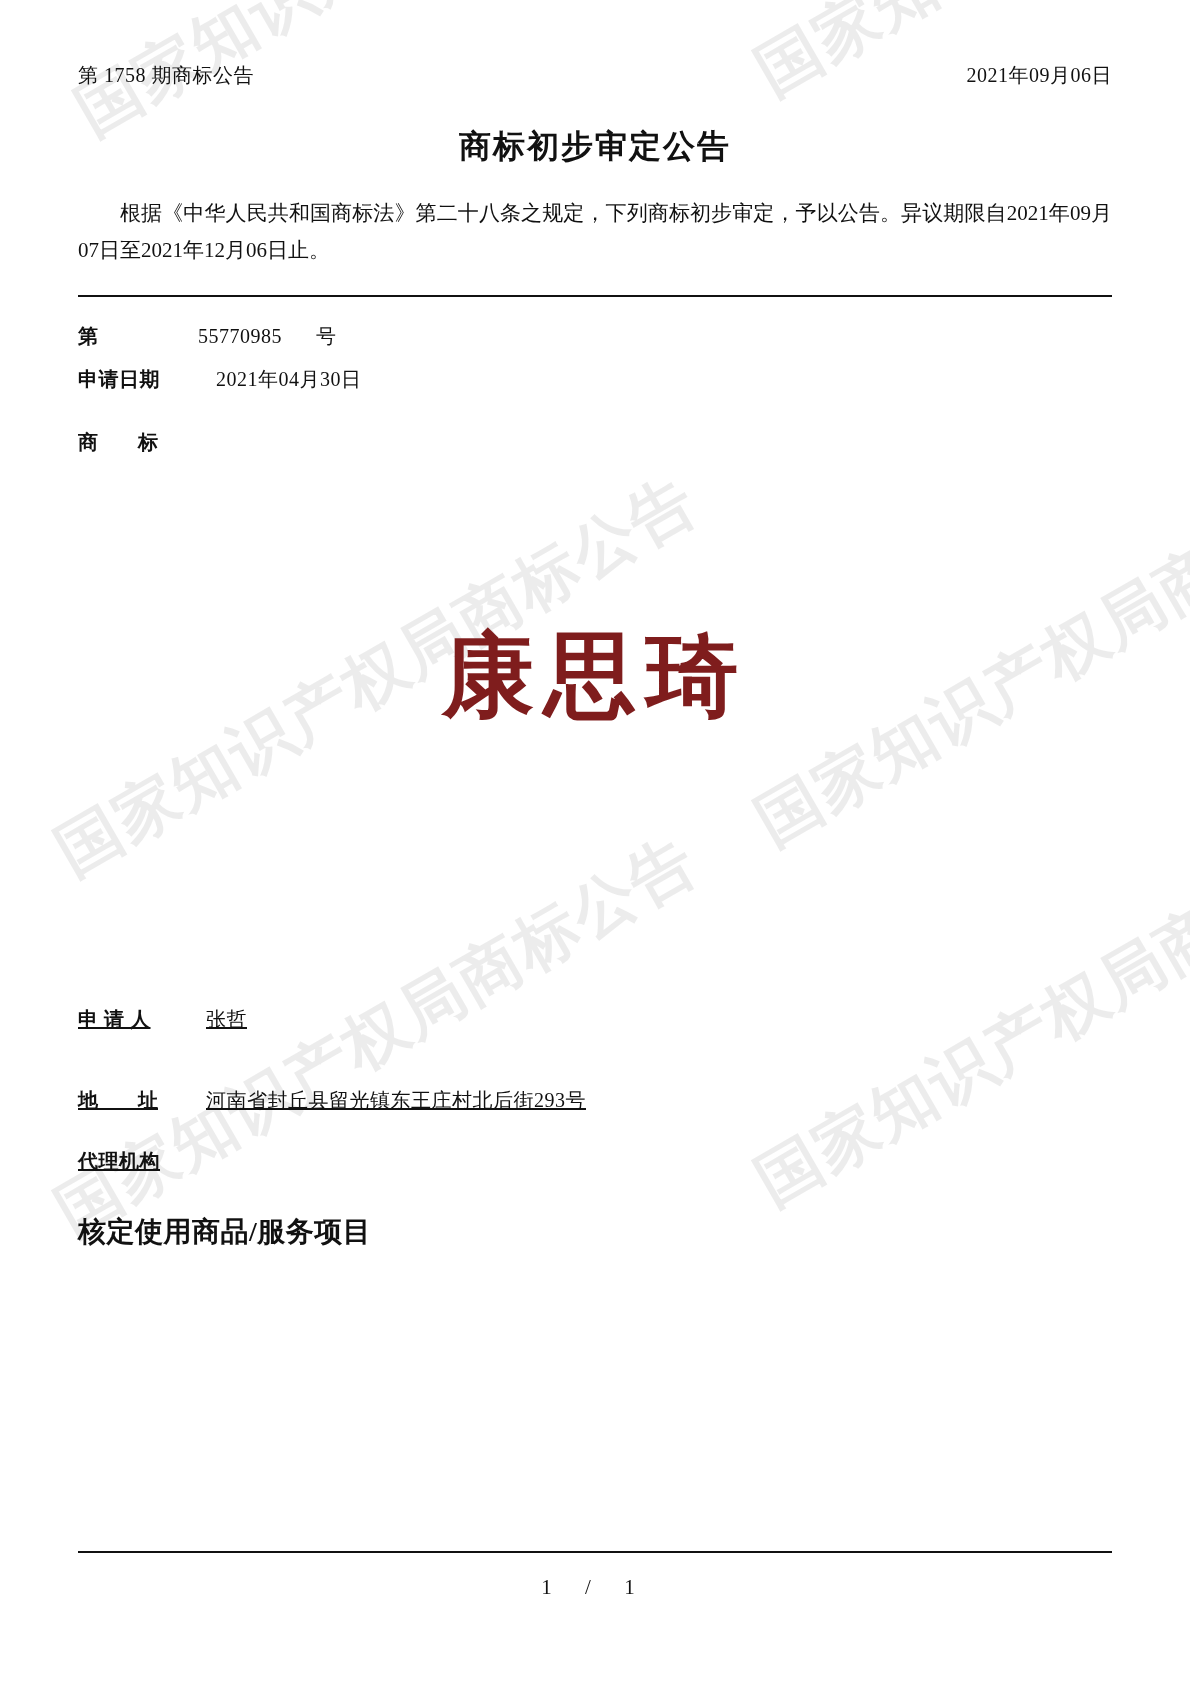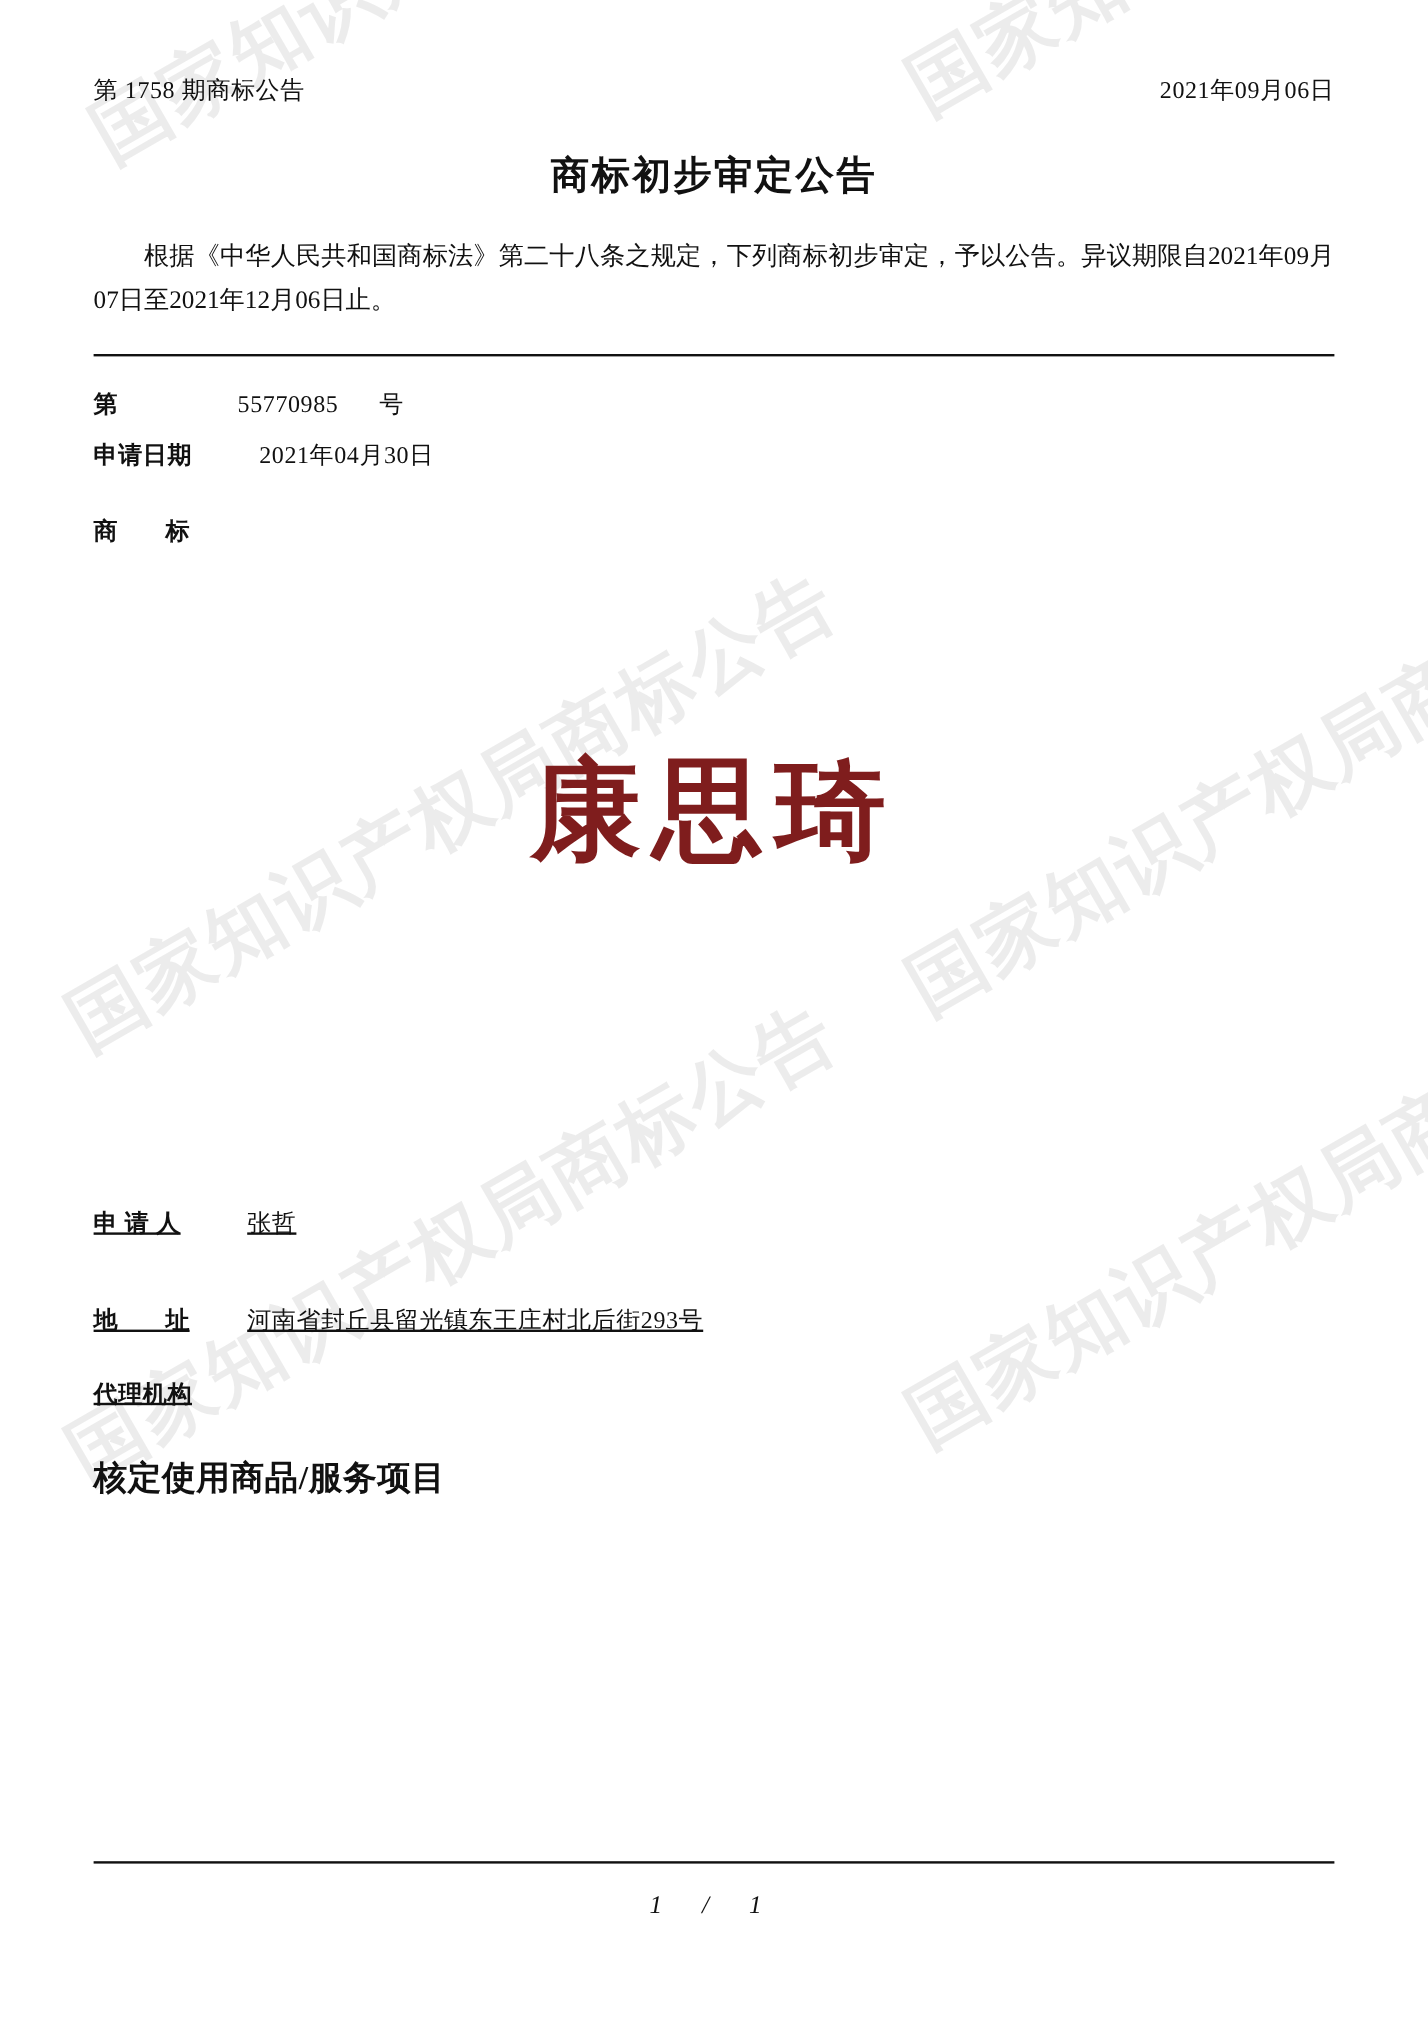--- a/index.html
+++ b/index.html
@@ -145,21 +145,20 @@
   .footer-rule {
     border: none;
     border-top: 2.5px solid #111;
     margin: 0;
   }
   .footer-pages {
     margin-top: 22px;
     text-align: center;
     font-size: 21px;
     letter-spacing: 14px;
-    font-style: italic;
   }
 </style>
 </head>
 <body>
 
 <div class="page">
 
   <div class="wm-layer">
     <div class="wm" style="left:40px; top:1180px; font-size:64px; transform: rotate(-30deg);">国家知识产权局商标公告</div>
     <div class="wm" style="left:740px; top:1150px; font-size:64px; transform: rotate(-30deg);">国家知识产权局商标公告</div>

